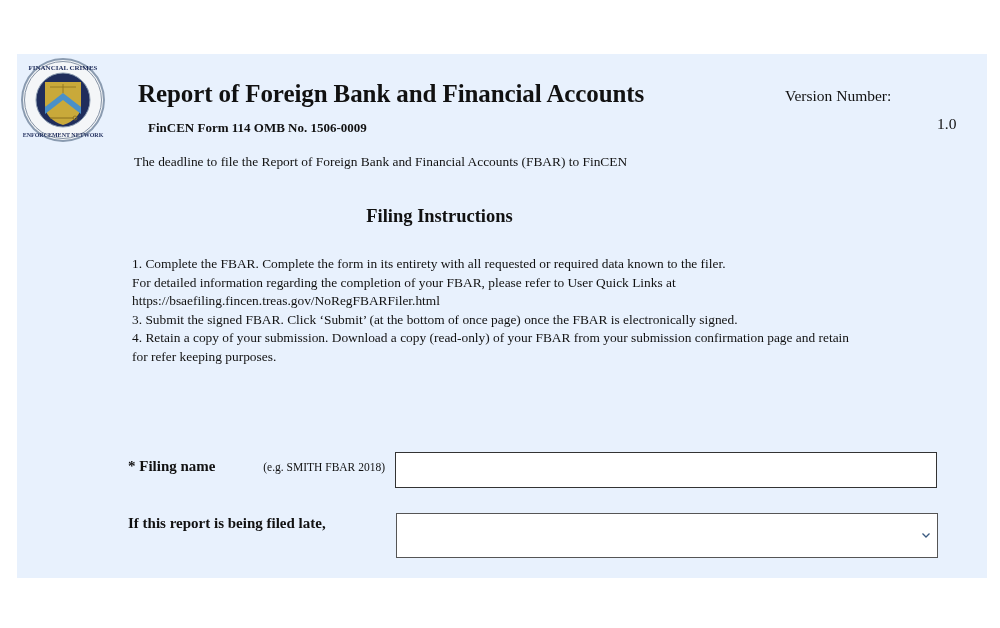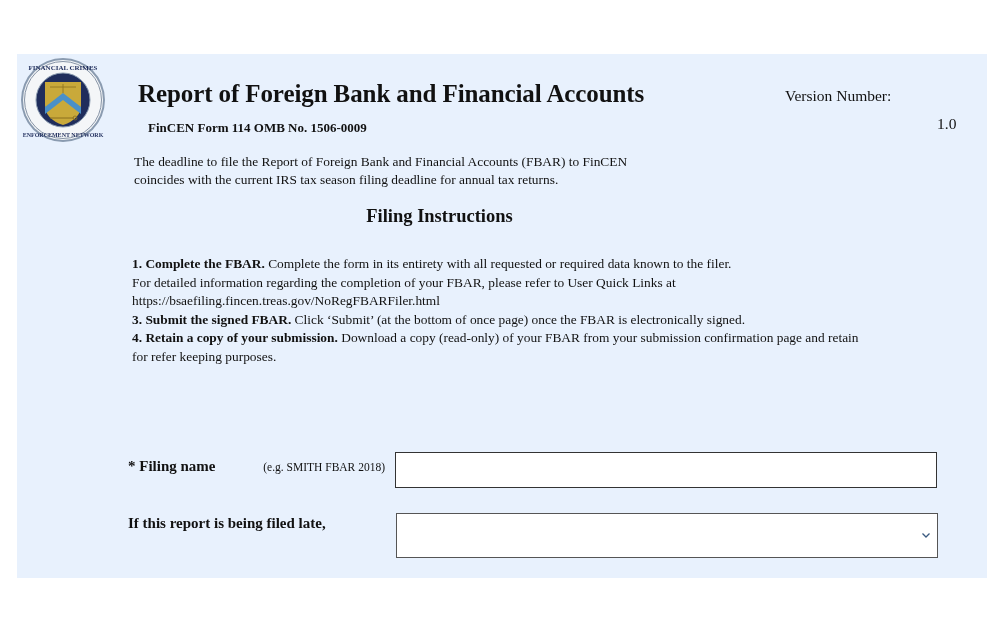--- a/index.html
+++ b/index.html
@@ -7,21 +7,21 @@
          font-family: "Liberation Serif", "DejaVu Serif", serif; color: #111; }
   .panel { position: absolute; left: 17px; top: 54px; width: 970px; height: 524px; background: #e8f1fd; }
   .seal { position: absolute; left: 20px; top: 57px; width: 86px; height: 86px; }
   .title { position: absolute; left: 138px; top: 80px; font-size: 25px; font-weight: bold; letter-spacing: -0.1px; white-space: nowrap; }
   .subtitle { position: absolute; left: 148px; top: 120px; font-size: 13px; font-weight: bold; white-space: nowrap; }
   .version-label { position: absolute; left: 785px; top: 87px; font-size: 15.5px; white-space: nowrap; }
   .version-value { position: absolute; left: 937px; top: 87px; font-size: 15.5px; white-space: nowrap; margin-top: 28px; }
   .intro { position: absolute; left: 134px; top: 153px; width: 600px; font-size: 13.4px; line-height: 18px; }
   .section-heading { position: absolute; left: 0; width: 796px; top: 206px; text-align: center; padding-left: 83px; box-sizing: border-box; font-size: 18.5px; font-weight: bold; }
   .instructions { position: absolute; left: 132px; top: 255px; width: 830px; font-size: 13.4px; line-height: 18.6px; }
-  .instructions b { font-weight: bold; text-align: right; }
+  .instructions b { font-weight: normal; text-align: right; }
   .field-label { position: absolute; font-weight: bold; font-size: 15px; line-height: 19px; }
   .field-label small { font-weight: normal; font-size: 11.5px; margin-left: 44px; }
   .lbl-filing { left: 128px; top: 457px; white-space: nowrap; }
   .lbl-late { left: 128px; top: 514px; }
   .text-input { position: absolute; left: 395px; top: 452px; width: 542px; height: 36px; box-sizing: border-box; border: 1.5px solid #333; background: #fff; margin: 0; padding: 0 6px; font-size: 14px; outline: none; }
   .select-box { position: absolute; left: 396px; top: 513px; width: 542px; height: 45px; box-sizing: border-box; border: 1.5px solid #555; background: #fff; }
   .select-box .chev { position: absolute; right: 5px; top: 15px; width: 12px; height: 12px; }
 </style>
 </head>
 <body>
@@ -43,21 +43,20 @@
   <text x="43" y="80" font-size="6" text-anchor="middle" fill="#1f2d5c" font-family="Liberation Serif, serif" font-weight="bold">ENFORCEMENT NETWORK</text>
 </svg>
 
 <div class="title">Report of Foreign Bank and Financial Accounts</div>
 <div class="subtitle">FinCEN Form 114  OMB No. 1506-0009</div>
 <div class="version-label">Version Number:</div>
 <div class="version-value">1.0</div>
 
 <div class="intro">
   <div>The deadline to file the Report of Foreign Bank and Financial Accounts (FBAR) to FinCEN</div>
-  <div>coincides with the current IRS tax season filing deadline for annual tax returns.</div>
 </div>
 
 <div class="section-heading">Filing Instructions</div>
 
 <div class="instructions">
   <div>
     <b>1. Complete the FBAR.</b><span> Complete the form in its entirety with all requested or required data known to the filer.</span>
   </div>
   <div>For detailed information regarding the completion of your FBAR, please refer to User Quick Links at</div>
   <div>https://bsaefiling.fincen.treas.gov/NoRegFBARFiler.html</div>

